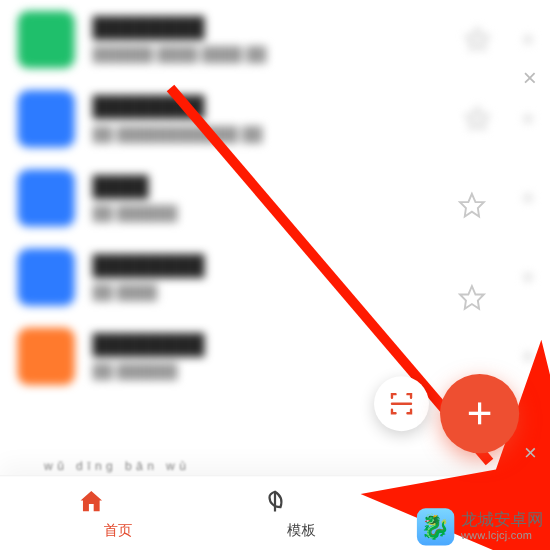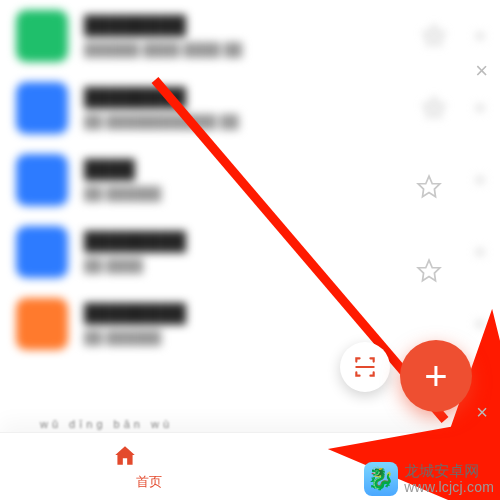--- a/index.html
+++ b/index.html
@@ -66,21 +66,21 @@
 
   
   .wm { position:absolute; right:6px; bottom:4px; display:flex; align-items:center; gap:6px; z-index:20; }
   .wm-logo {
     width:34px; height:34px; border-radius:8px;
     background:linear-gradient(180deg,#7cd6ff,#4aa8ff);
     display:flex; align-items:center; justify-content:center;
     font-size:22px;
   }
   .wm-text { font-size:15px; color:#6c6c6c; line-height:1.1; }
-  .wm-text .small{ font-size:14px; color:#9a9a9a; display:block; letter-spacing:0.2px; }
+  .wm-text .small{ font-size:10px; color:#9a9a9a; display:block; letter-spacing:0.2px; }
 </style>
 </head>
 <body>
 
 <div class="screen">
 
   <div class="list">
     <div class="row">
       <div class="thumb green"></div>
       <div class="meta">
@@ -156,20 +156,29 @@
       <span class="ticon">
         <svg viewBox="0 0 24 24" width="26" height="26" fill="#e34a2d">
             <path d="M12 3l9 8h-2v9h-5v-6h-4v6H5v-9H3z"></path>
           </svg>
       </span>
       <span class="tlabel">首页</span>
     </div>
     <div class="tab">
       <span class="ticon">
         <svg viewBox="0 0 24 24" width="24" height="24" fill="none" stroke="#444" stroke-width="2">
+            <path d="M12 3c5 3 7 8 5 14-6 0-10-4-10-9 0-2 2-4 5-5z"></path>
+            <path d="M12 3v18"></path>
+          </svg>
+      </span>
+      <span class="tlabel">模板</span>
+    </div>
+    <div class="tab">
+      <span class="ticon">
+        <svg viewBox="0 0 24 24" width="24" height="24" fill="none" stroke="#444" stroke-width="2">
             <circle cx="12" cy="8" r="4"></circle>
             <path d="M4 21c0-4 4-6 8-6s8 2 8 6"></path>
           </svg>
       </span>
       <span class="tlabel" style="opacity:0">我</span>
     </div>
   </div>
 
   <svg class="arrow-svg" viewBox="0 0 500 500">
     <defs>

